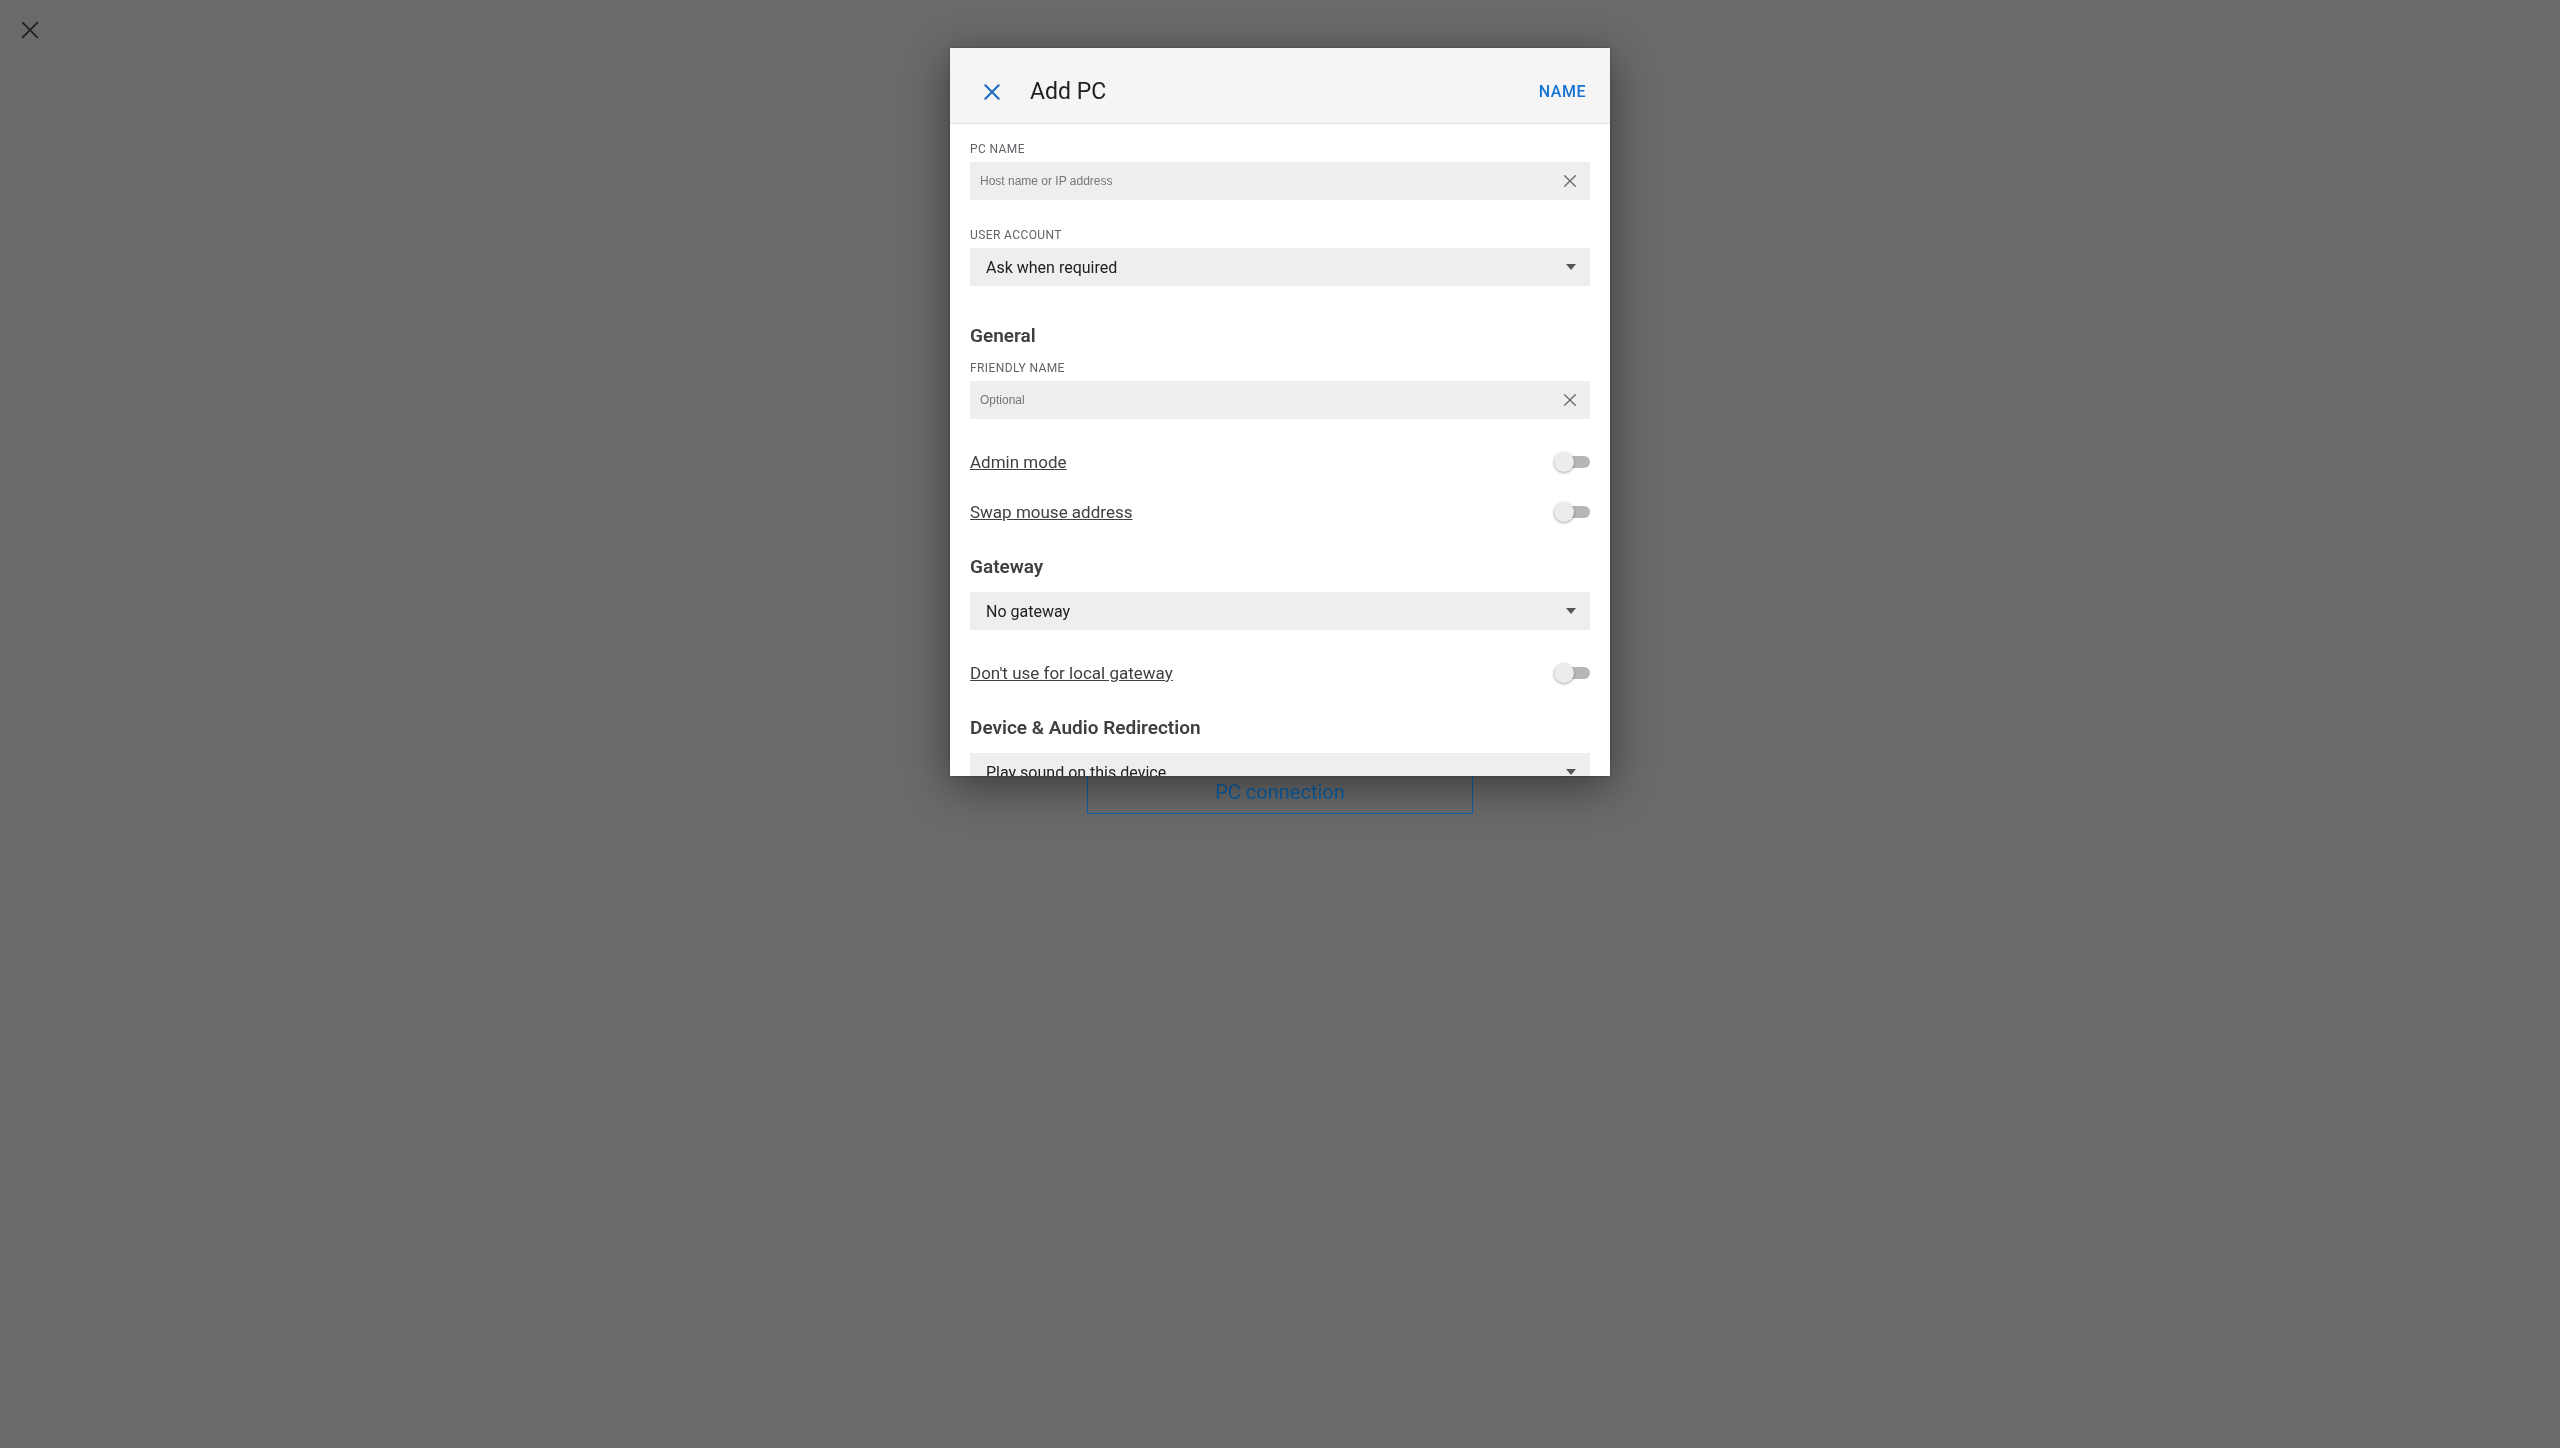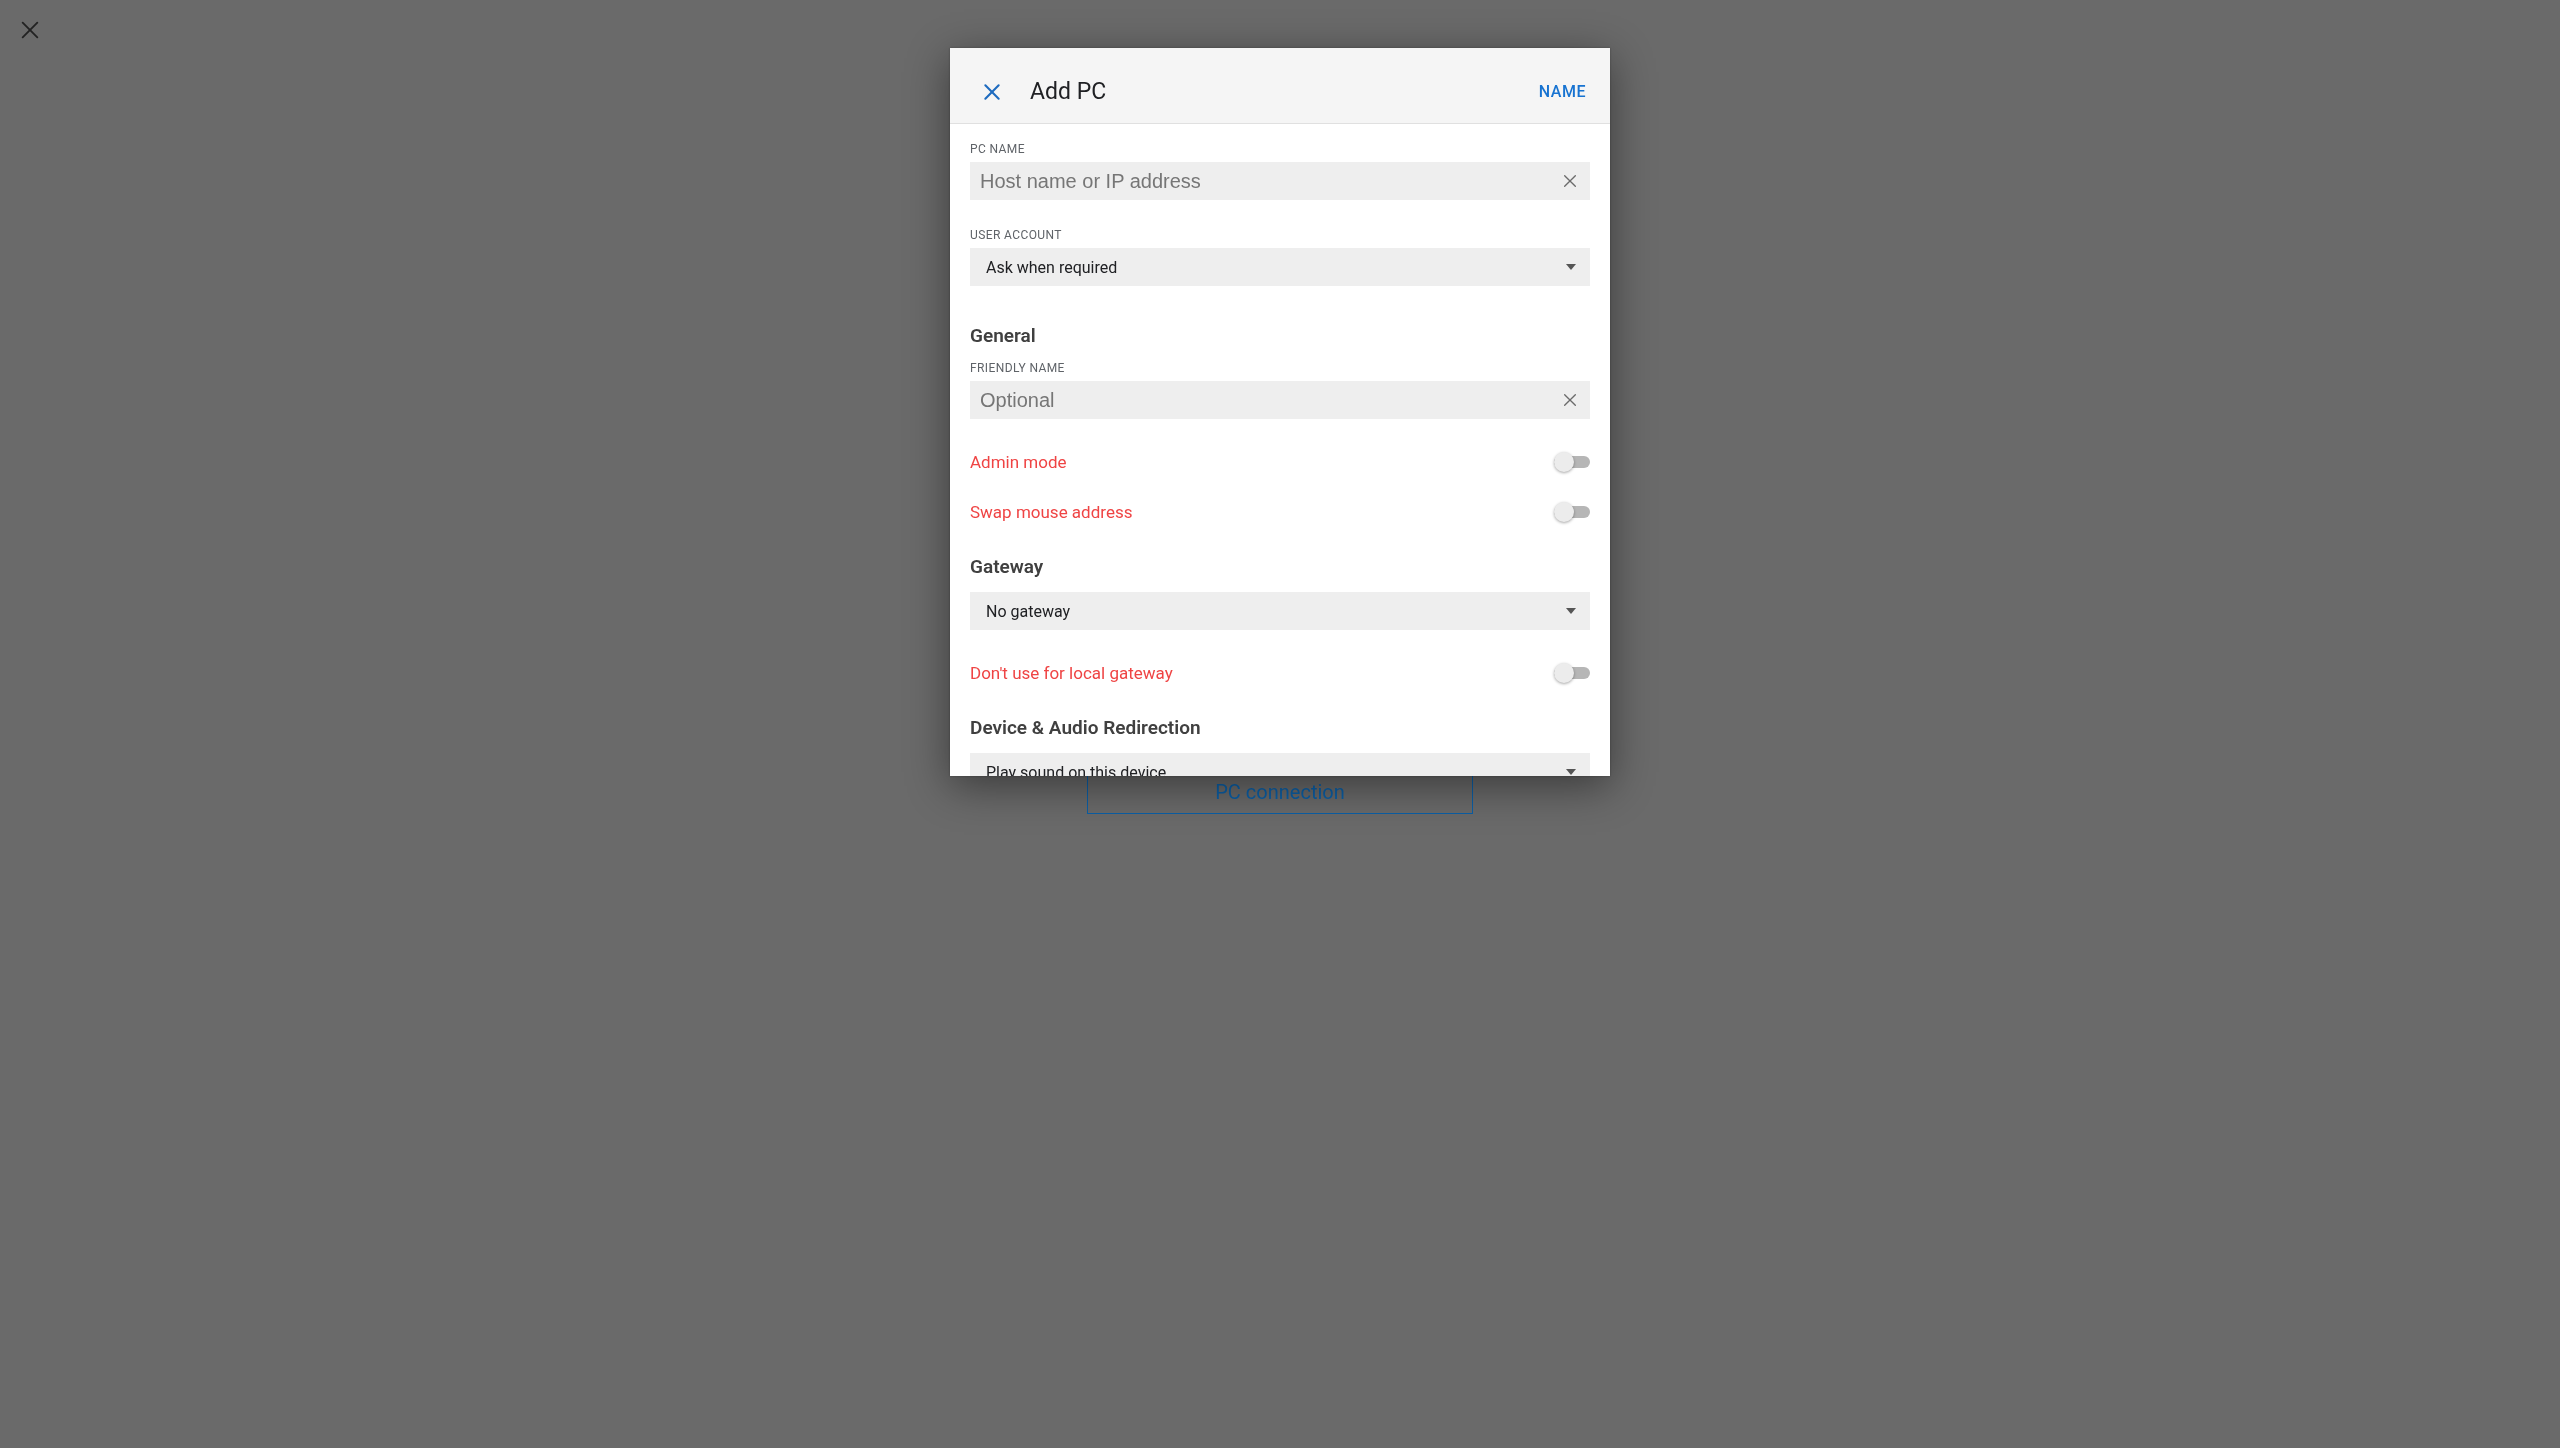--- a/index.html
+++ b/index.html
@@ -103,21 +103,21 @@
       display: flex;
       align-items: center;
       padding-left: 10px;
       position: relative;
     }
     .text-field input {
       border: none;
       background: transparent;
       width: 100%;
       height: 100%;
-      font-size: 20px;
+      font-size: 12px;
       color: #000000;
       outline: none;
     }
     .text-field input::placeholder { color: #767676; }
     .text-field .clear-x {
       position: absolute; right: 10px; top: 50%; transform: translateY(-50%);
       width: 20px; height: 20px;
       display: flex; align-items: center; justify-content: center;
       color: #6b6b6b;
       cursor: pointer;
@@ -157,21 +157,22 @@
     }
 
     .toggle-row {
       display: flex;
       align-items: center;
       justify-content: space-between;
       height: 50px;
     }
     .toggle-row .label {
       font-size: 17px;
-      color: #ef4444;
+      color: #404040;
+      text-decoration: underline;
     }
     .switch {
       width: 36px; height: 20px;
       position: relative;
       cursor: pointer;
     }
     .switch .track {
       position: absolute; top: 4px; left: 0; right: 0;
       height: 12px;
       background: #b6b6b6;

